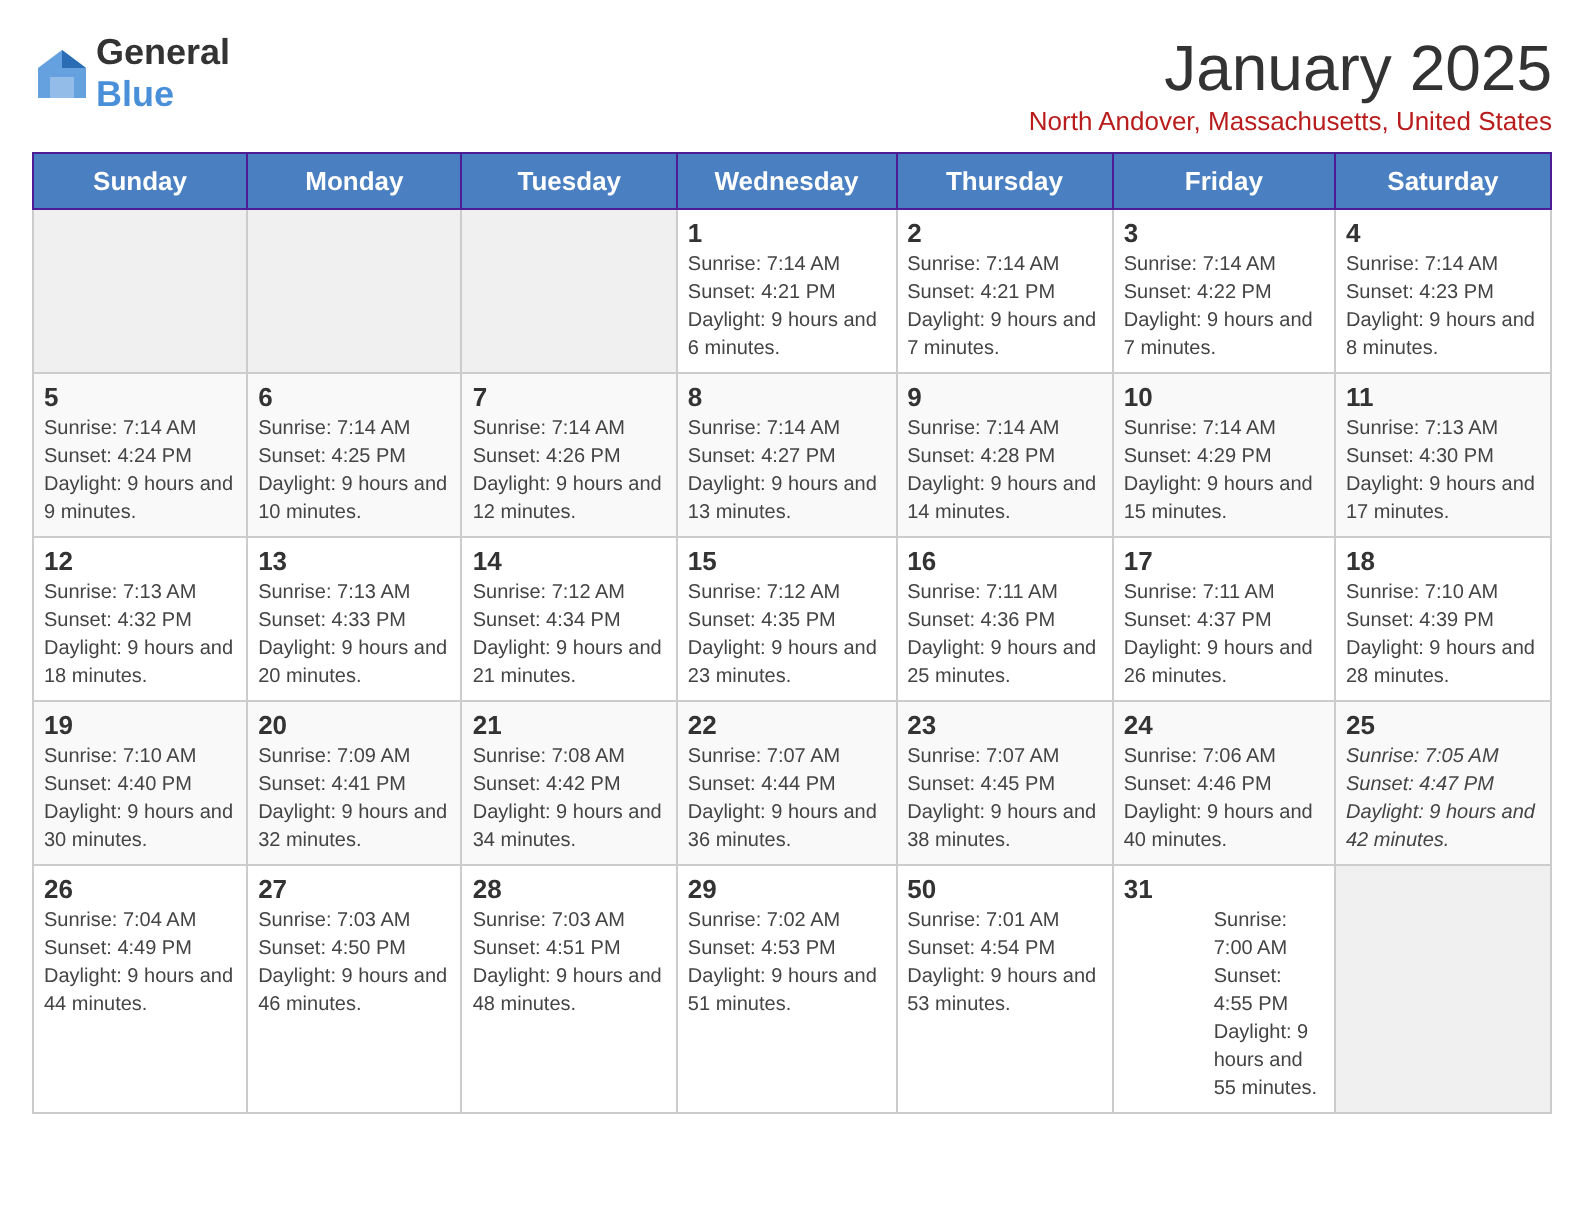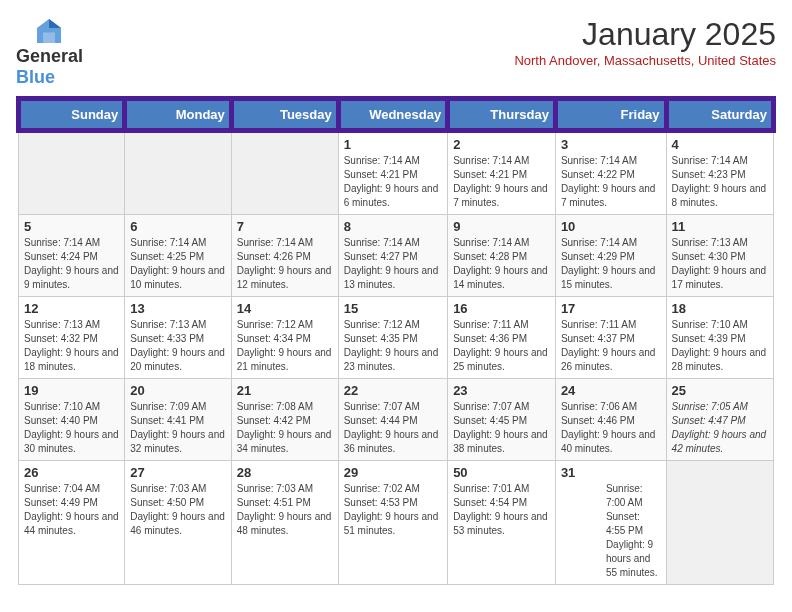--- a/index.html
+++ b/index.html
@@ -12,21 +12,20 @@
     }
     .header {
       display: flex;
       justify-content: space-between;
       align-items: flex-start;
       margin-bottom: 8px;
     }
     .logo {
       display: flex;
       align-items: center;
-      flex-direction: column;
     }
     .logo-text-general {
       font-size: 18px;
       font-weight: bold;
       color: #333;
     }
     .logo-text-blue {
       font-size: 18px;
       font-weight: bold;
       color: #4a90d9;
@@ -49,24 +48,24 @@
       color: #b91c1c;
     }
     .calendar {
       width: 100%;
       border-collapse: collapse;
       border: 1px solid #ccc;
     }
     .calendar th {
       background-color: #4a7fc1;
       color: #fff;
-      text-align: right;
+      text-align: center;
       padding: 6px 4px;
       font-size: 13px;
-      border: 5px solid #4c1d95;
+      border: 1px solid #4c1d95;
     }
     .calendar td {
       vertical-align: top;
       border: 1px solid #ccc;
       padding: 4px 5px;
       width: 113px;
       min-height: 80px;
       background: #fff;
     }
     .calendar tr:nth-child(even) td {

